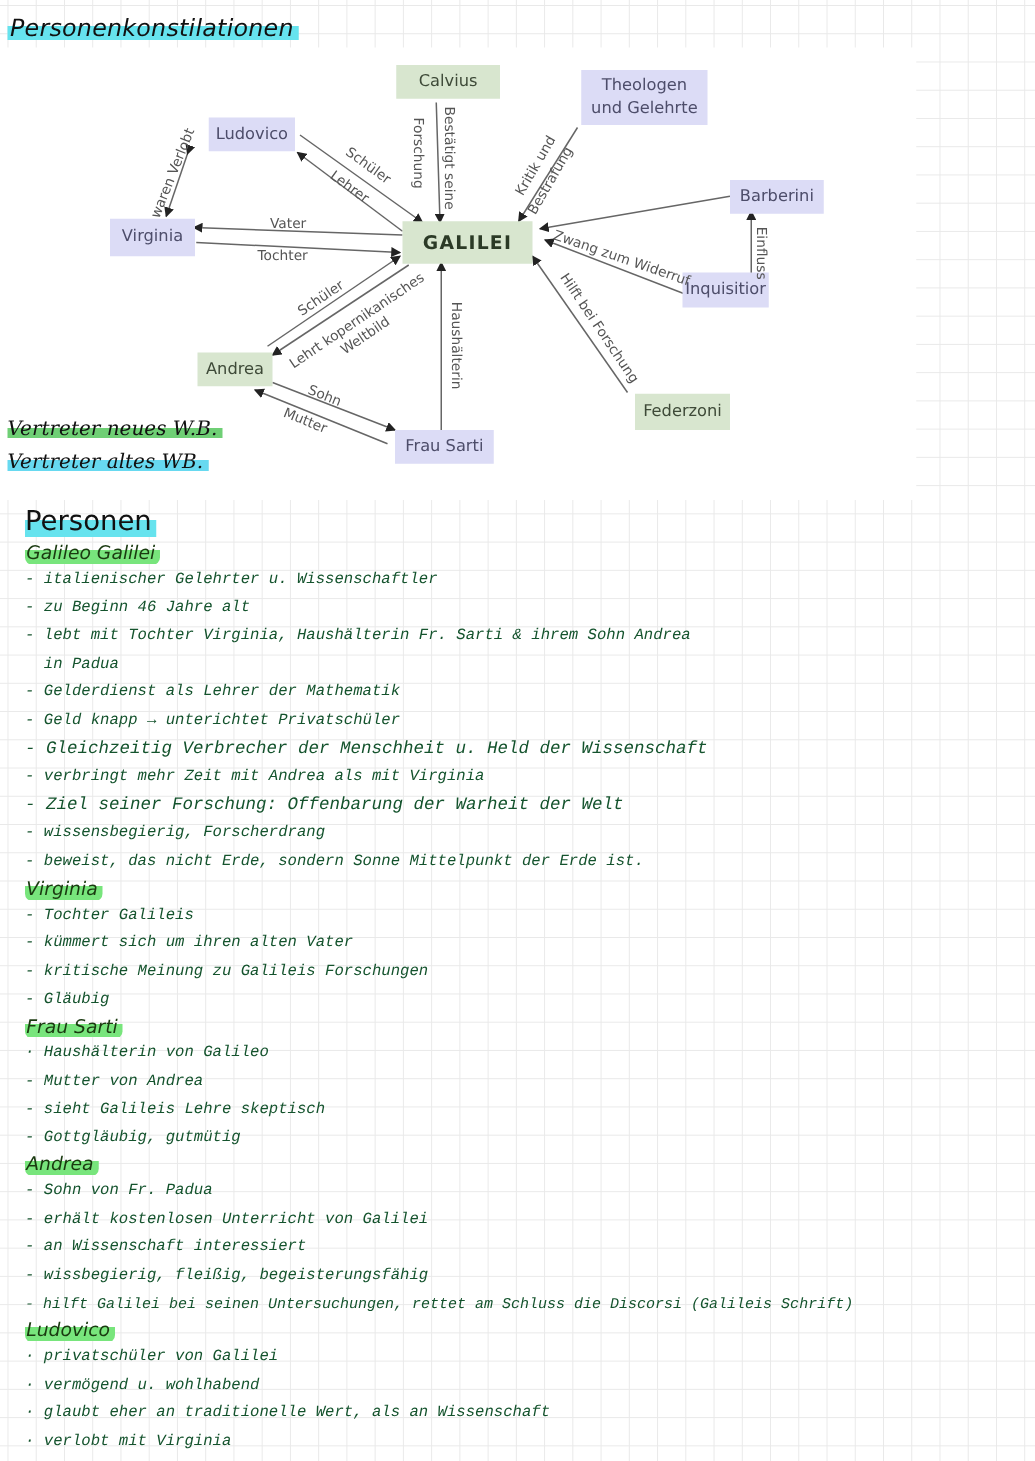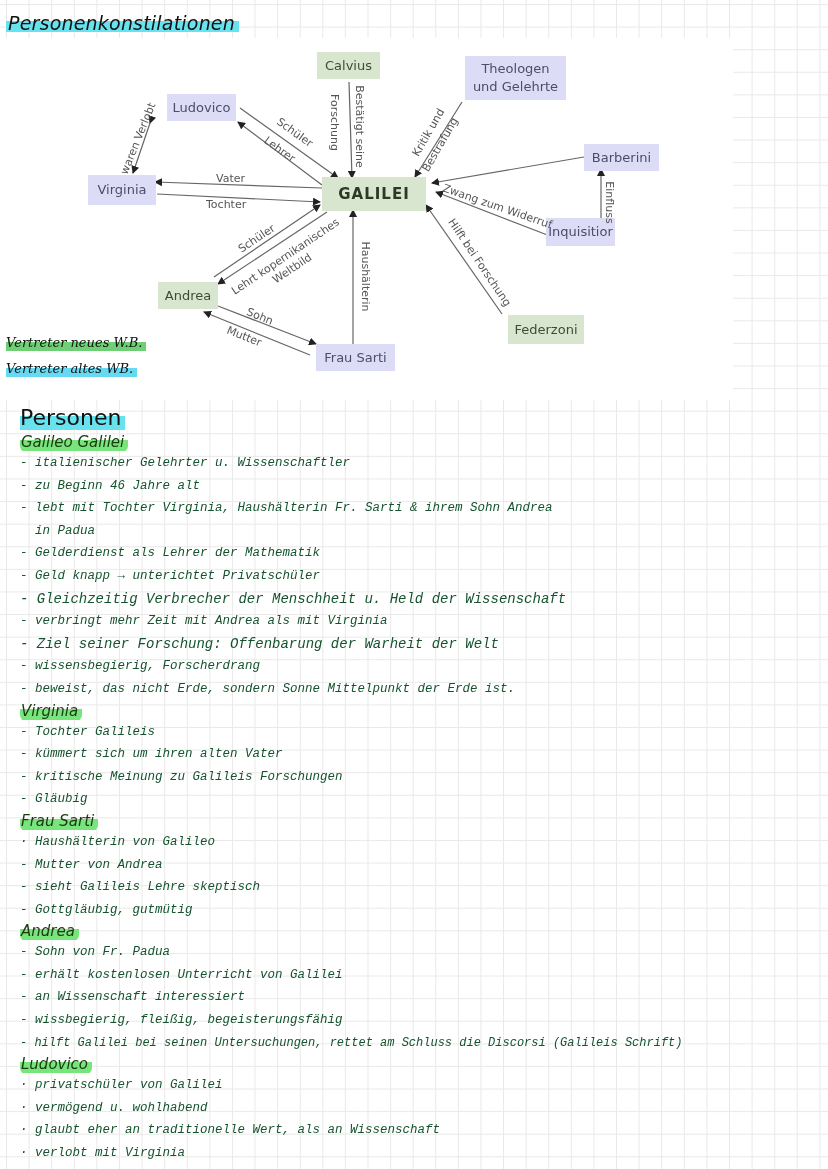--- a/index.html
+++ b/index.html
@@ -29,21 +29,21 @@
     font-size: 13px; color: #4e4e5a; font-family: "DejaVu Sans", sans-serif; line-height: 18px;
   }
   .node.green { background: #d8e6cf; color: #3e4a38; }
   .node.purple { background: #dcdcf6; color: #4d4d6a; }
   .node.galilei { font-size: 15px; font-weight: bold; letter-spacing: 1px; color: #2b3a26; }
   .edge-label {
     position: absolute; font-size: 11px; color: #555; white-space: nowrap; transform-origin: center center;
     font-family: "DejaVu Sans", sans-serif;
   }
   .legend-item {
-    position: absolute; left: 6px; font-size: 13px; font-style: italic; line-height: 18px;
+    position: absolute; left: 6px; font-size: 16px; font-style: italic; line-height: 18px;
     padding: 0 4px 0 0; font-family: "DejaVu Serif", serif;
   }
   .legend-new { top: 334px; background: linear-gradient(to bottom, transparent 45%, #6fcf75 45%, #6fcf75 92%, transparent 92%); }
   .legend-old { top: 360px; background: linear-gradient(to bottom, transparent 45%, #67d9f0 45%, #67d9f0 92%, transparent 92%); }
   .notes { position: absolute; left: 20px; top: 404px; width: 800px; }
   .notes-heading {
     display: inline-block; font-size: 22px; line-height: 28px; padding-right: 4px;
     background: linear-gradient(to bottom, transparent 42%, #66e3ee 42%, #66e3ee 92%, transparent 92%);
   }
   .person-name {
@@ -100,21 +100,21 @@
 
     <line x1="353" y1="346" x2="353" y2="210" marker-end="url(#ah)"></line>
 
     <line x1="218" y1="306" x2="316" y2="344" marker-end="url(#ah)"></line>
 
     <line x1="310" y1="355" x2="204" y2="312" marker-end="url(#ah)"></line>
   </g>
 </svg>
 
 <div class="node green galilei" style="left:322px;top:177px;width:104px;height:34px;">GALILEI</div>
-<div class="node green" style="left:317px;top:52px;width:63px;height:27px;">Calvius</div>
+<div class="node green" style="left:317px;top:52px;width:83px;height:27px;">Calvius</div>
 <div class="node purple" style="left:465px;top:56px;width:101px;height:44px;padding:0 6px;box-sizing:border-box;">Theologen und Gelehrte</div>
 <div class="node purple" style="left:167px;top:94px;width:69px;height:27px;">Ludovico</div>
 <div class="node purple" style="left:88px;top:175px;width:68px;height:30px;">Virginia</div>
 <div class="node purple" style="left:584px;top:144px;width:75px;height:27px;">Barberini</div>
 <div class="node purple" style="left:546px;top:218px;width:69px;height:28px;">Inquisitior</div>
 <div class="node green" style="left:158px;top:282px;width:60px;height:27px;">Andrea</div>
 <div class="node green" style="left:508px;top:315px;width:76px;height:29px;">Federzoni</div>
 <div class="node purple" style="left:316px;top:344px;width:79px;height:27px;">Frau Sarti</div>
 
 <div class="edge-label" style="left:100px;top:132px;transform:rotate(-68deg);">waren Verlobt</div>

